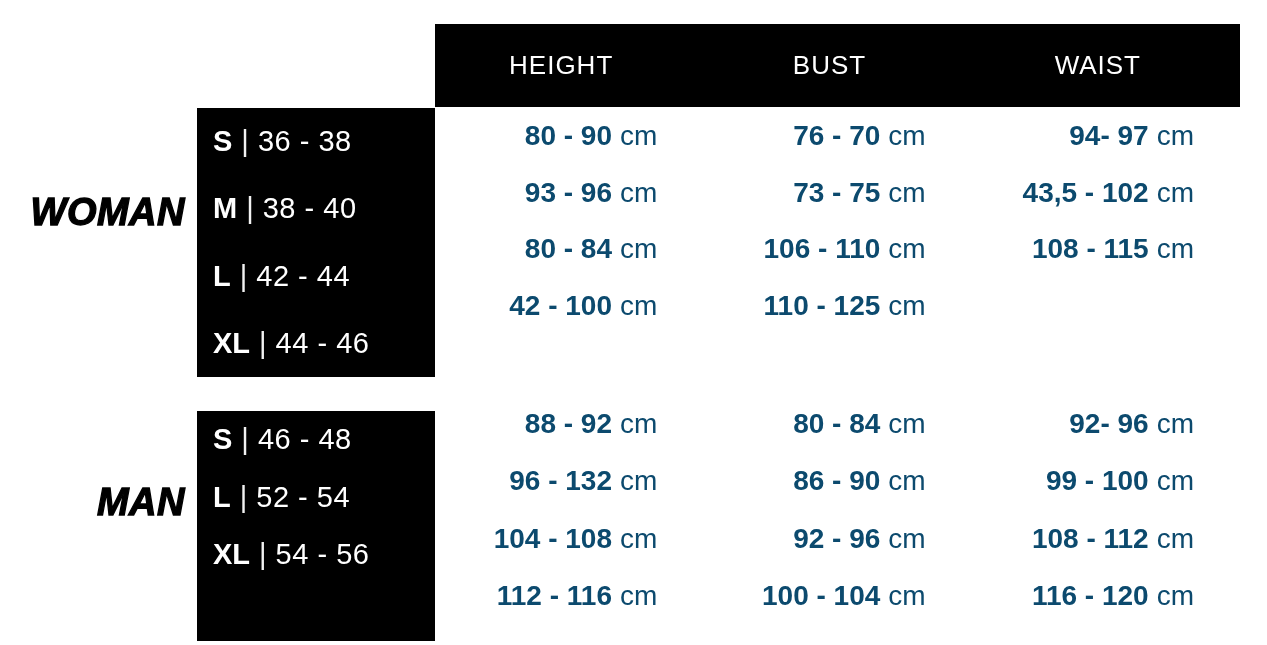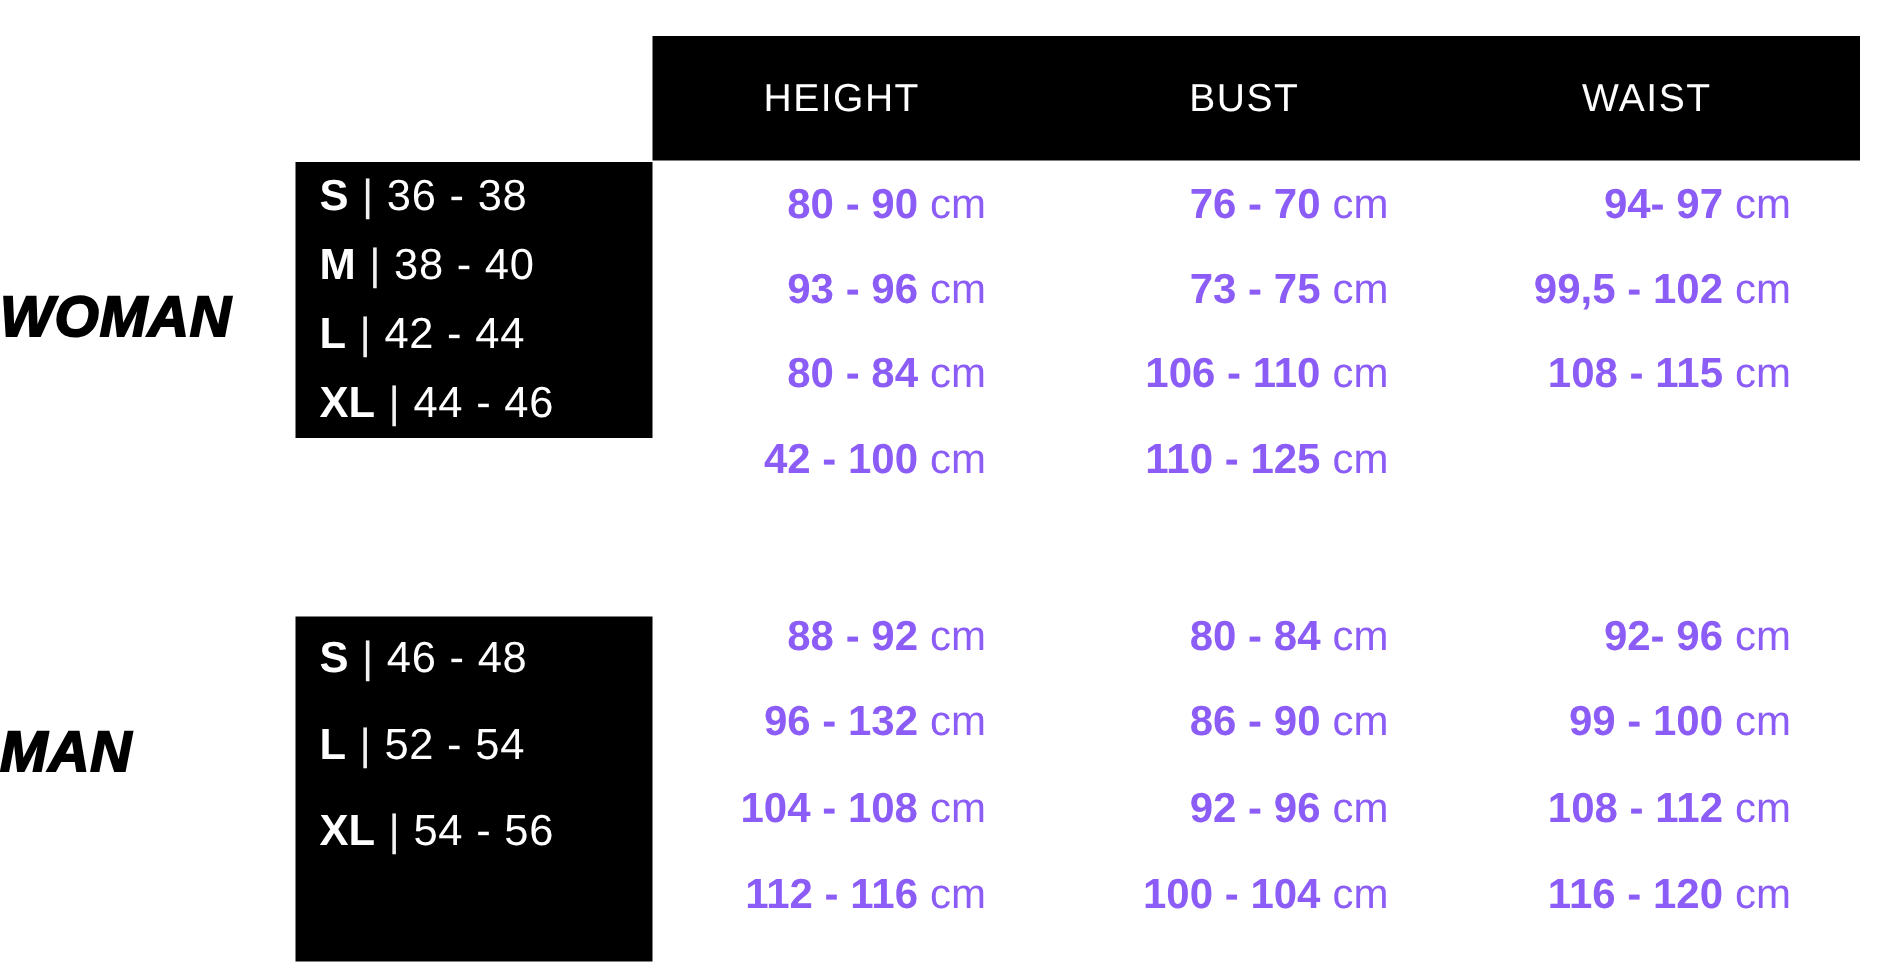--- a/index.html
+++ b/index.html
@@ -31,21 +31,21 @@
     letter-spacing: 1px;
     padding-right: 16px;
     white-space: nowrap;
   }
 
   
   .gender-label {
     position: absolute;
     left: 0;
     width: 185px;
-    text-align: left;
+    text-align: right;
     color: #000000;
     font-size: 38px;
     line-height: 38px;
     font-weight: bold;
     font-style: italic;
     letter-spacing: 0.5px;
     -webkit-text-stroke: 1.3px #000000;
     white-space: nowrap;
   }
   #woman-label { top: 193px; }
@@ -56,21 +56,21 @@
     position: absolute;
     left: 197px;
     width: 238px;
     background: #000000;
     display: grid;
     grid-template-rows: repeat(4, 1fr);
     align-items: center;
     padding-left: 16px;
     box-sizing: border-box;
   }
-  #woman-sizes { top: 108px; height: 184px; }
+  #woman-sizes { top: 108px; height: 269px; }
   #man-sizes   { top: 411px; height: 230px; }
   .size-row {
     color: #ffffff;
     font-size: 29px;
     white-space: nowrap;
   }
   .size-letter { font-weight: bold; }
   .size-sep    { font-weight: 400; margin: 0 9px; opacity: 0.95; }
   .size-range  { font-weight: 400; letter-spacing: 0.5px; }
 
@@ -83,21 +83,21 @@
     grid-template-columns: repeat(3, 1fr);
     grid-template-rows: repeat(4, 1fr);
     align-items: center;
   }
   #woman-values { top: 108px; height: 226px; }
   #man-values   { top: 395px; height: 230px; }
   .cell {
     text-align: right;
     padding-right: 46px;
     font-size: 28px;
-    color: #8b5cf6;
+    color: #0c4a6e;
     white-space: nowrap;
   }
   .cell .val  { font-weight: bold; }
   .cell .unit { font-weight: 400; margin-left: 8px; }
 </style>
 </head>
 <body>
 
 <div id="page">
 
@@ -125,21 +125,21 @@
     </div>
   </div>
 
   <div id="woman-values" class="values-grid">
     <div class="cell"><span class="val">80 - 90</span><span class="unit">cm</span></div>
     <div class="cell"><span class="val">76 - 70</span><span class="unit">cm</span></div>
     <div class="cell"><span class="val">94- 97</span><span class="unit">cm</span></div>
 
     <div class="cell"><span class="val">93 - 96</span><span class="unit">cm</span></div>
     <div class="cell"><span class="val">73 - 75</span><span class="unit">cm</span></div>
-    <div class="cell"><span class="val">99,5 - 102</span><span class="unit">cm</span></div>
+    <div class="cell"><span class="val">43,5 - 102</span><span class="unit">cm</span></div>
 
     <div class="cell"><span class="val">80 - 84</span><span class="unit">cm</span></div>
     <div class="cell"><span class="val">106 - 110</span><span class="unit">cm</span></div>
 
     <div class="cell"><span class="val">108 - 115</span><span class="unit">cm</span></div>
     <div class="cell"><span class="val">42 - 100</span><span class="unit">cm</span></div>
     <div class="cell"><span class="val">110 - 125</span><span class="unit">cm</span></div>
   </div>
 
   <div id="man-sizes" class="size-box">

